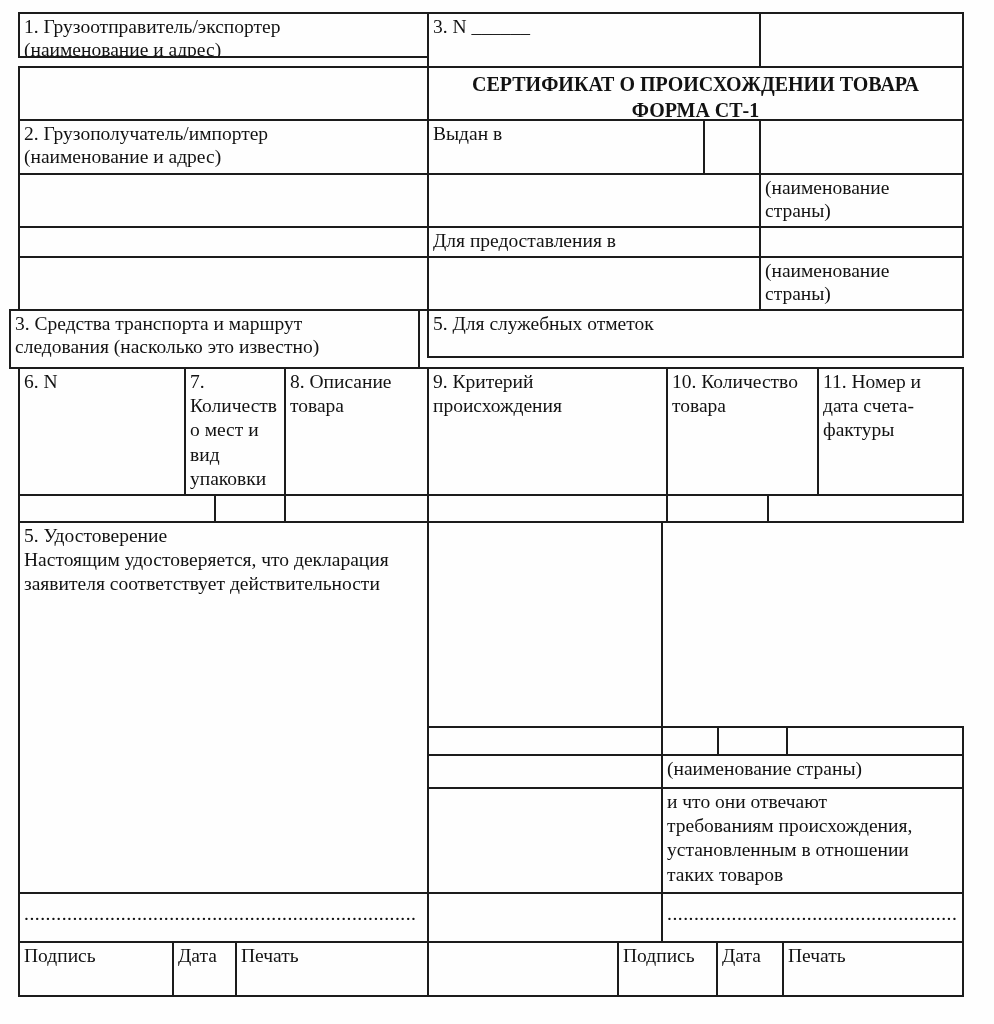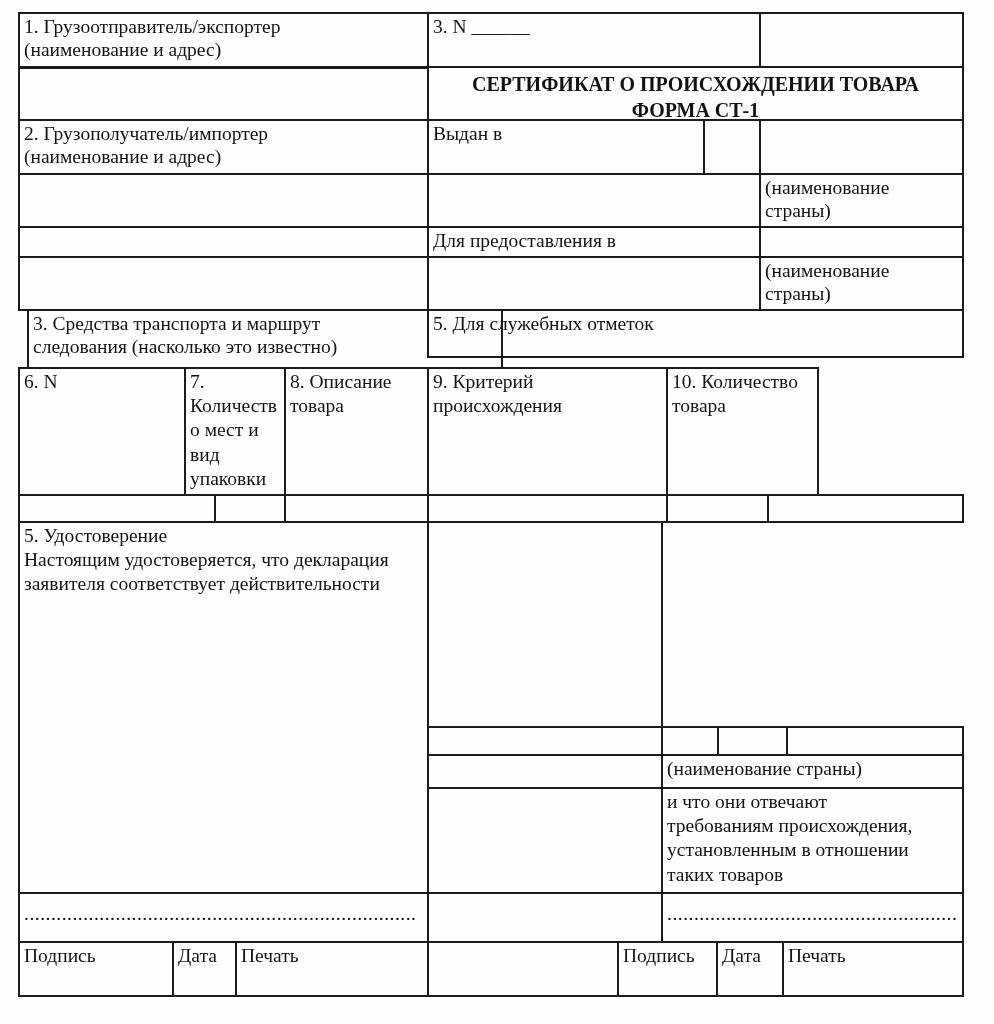--- a/index.html
+++ b/index.html
@@ -35,21 +35,21 @@
     line-height:1.5;
     padding-top:6px;
     white-space:pre-line;
   }
 </style>
 </head>
 <body>
 
 <div id="page">
 
-  <div class="cell tight" style="left:19px;top:13px;width:409px;height:55px;">1. Грузоотправитель/экспортер
+  <div class="cell tight" style="left:19px;top:13px;width:409px;height:44px;">1. Грузоотправитель/экспортер
 (наименование и адрес)</div>
   <div class="cell" style="left:428px;top:13px;width:332px;height:54px;">3. N ______</div>
   <div class="cell" style="left:760px;top:13px;width:203px;height:54px;"></div>
 
   <div class="cell" style="left:19px;top:67px;width:409px;height:53px;"></div>
   <div class="cell title" style="left:428px;top:67px;width:535px;height:53px;">СЕРТИФИКАТ О ПРОИСХОЖДЕНИИ ТОВАРА
 ФОРМА СТ-1</div>
 
   <div class="cell tight" style="left:19px;top:120px;width:409px;height:54px;">2. Грузополучатель/импортер
 (наименование и адрес)</div>
@@ -63,36 +63,39 @@
 
   <div class="cell" style="left:19px;top:227px;width:409px;height:30px;"></div>
   <div class="cell" style="left:428px;top:227px;width:332px;height:30px;">Для предоставления в</div>
   <div class="cell" style="left:760px;top:227px;width:203px;height:30px;"></div>
 
   <div class="cell" style="left:19px;top:257px;width:409px;height:53px;"></div>
   <div class="cell" style="left:428px;top:257px;width:332px;height:53px;"></div>
   <div class="cell tight" style="left:760px;top:257px;width:203px;height:53px;">(наименование
 страны)</div>
 
-  <div class="cell tight" style="left:28px;top:310px;width:474px;height:58px;">3. Средства транспорта и маршрут
+  <div class="cell tight" style="left:10px;top:310px;width:409px;height:58px;">3. Средства транспорта и маршрут
 следования (насколько это известно)</div>
   <div class="cell" style="left:428px;top:310px;width:535px;height:47px;">5. Для служебных отметок</div>
 
   <div class="cell" style="left:19px;top:368px;width:166px;height:127px;">6. N</div>
   <div class="cell" style="left:185px;top:368px;width:100px;height:127px;">7.
 Количеств
 о мест и
 вид
 упаковки</div>
   <div class="cell" style="left:285px;top:368px;width:143px;height:127px;">8. Описание
 товара</div>
   <div class="cell" style="left:428px;top:368px;width:239px;height:127px;">9. Критерий
 происхождения</div>
   <div class="cell" style="left:667px;top:368px;width:151px;height:127px;">10. Количество
 товара</div>
+  <div class="cell" style="left:818px;top:368px;width:145px;height:127px;">11. Номер и
+дата счета-
+фактуры</div>
 
   <div class="cell" style="left:19px;top:495px;width:196px;height:27px;"></div>
   <div class="cell" style="left:215px;top:495px;width:70px;height:27px;"></div>
   <div class="cell" style="left:285px;top:495px;width:143px;height:27px;"></div>
   <div class="cell" style="left:428px;top:495px;width:239px;height:27px;"></div>
   <div class="cell" style="left:667px;top:495px;width:101px;height:27px;"></div>
   <div class="cell" style="left:768px;top:495px;width:195px;height:27px;"></div>
 
   <div class="cell" style="left:19px;top:522px;width:409px;height:371px;">5. Удостоверение
 Настоящим удостоверяется, что декларация

